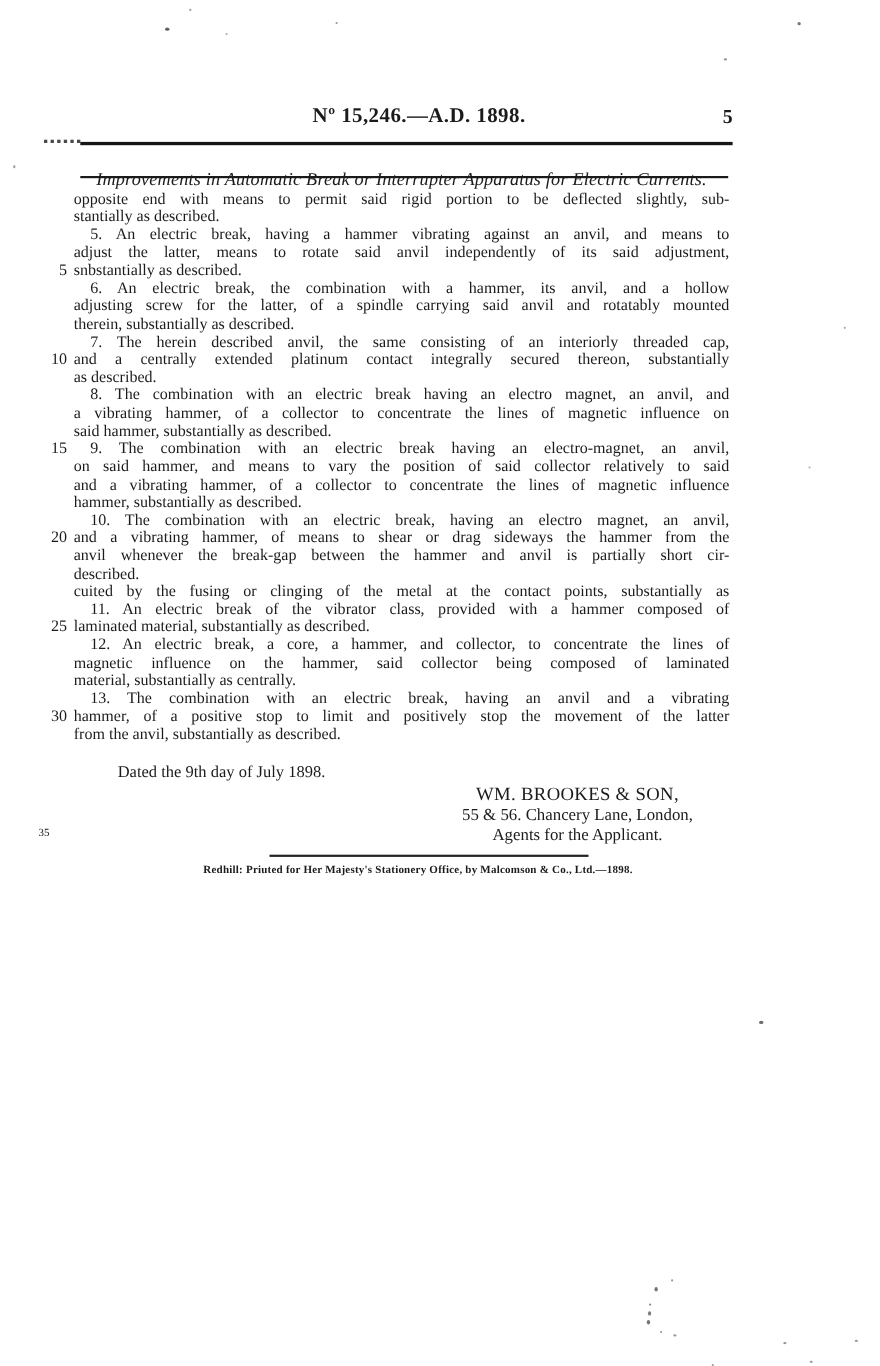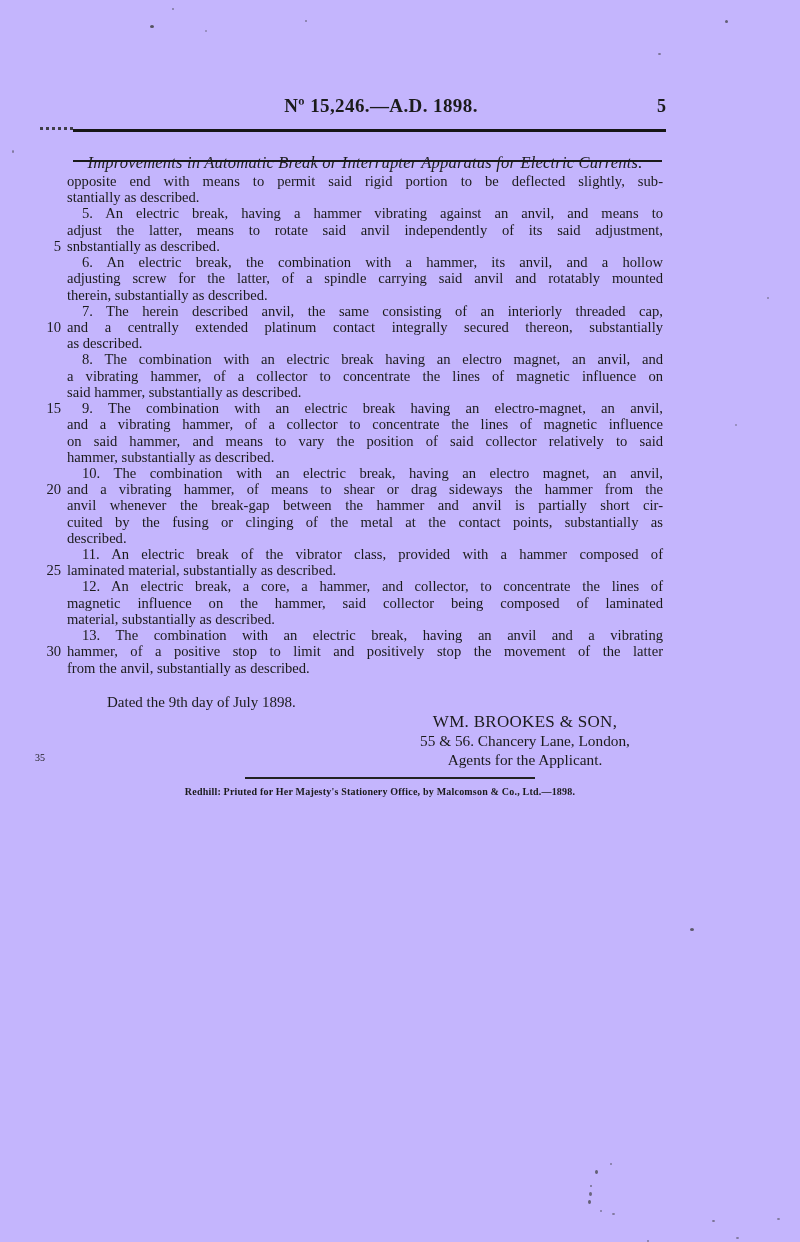--- a/index.html
+++ b/index.html
@@ -1,18 +1,18 @@
 <!DOCTYPE html>
 <html><head>
 <meta charset="utf-8">
 <style>
   html,body{margin:0;padding:0;background:#e8e8e8;}
   .page{
     position:relative;width:800px;height:1242px;margin:0 auto;
-    background:#c4b5fd;color:#1b1b1b;overflow:hidden;
+    background:#ffffff;color:#1b1b1b;overflow:hidden;
     font-family:"Liberation Serif","DejaVu Serif",serif;
   }
   
   .header-number{
     position:absolute;left:67px;top:95px;width:628px;text-align:center;
     font-size:19px;font-weight:bold;letter-spacing:.4px;
   }
   .page-number{
     position:absolute;left:638px;top:96px;width:28px;text-align:right;
     font-size:18px;font-weight:bold;
@@ -79,33 +79,33 @@
       <div class="bline indent"><span>6. An electric break, the combination with a hammer, its anvil, and a hollow</span></div>
       <div class="bline"><span>adjusting screw for the latter, of a spindle carrying said anvil and rotatably mounted</span></div>
       <div class="bline last"><span>therein, substantially as described.</span></div>
       <div class="bline indent"><span>7. The herein described anvil, the same consisting of an interiorly threaded cap,</span></div>
       <div class="bline"><span class="lineno">10</span><span>and a centrally extended platinum contact integrally secured thereon, substantially</span></div>
       <div class="bline last"><span>as described.</span></div>
       <div class="bline indent"><span>8. The combination with an electric break having an electro magnet, an anvil, and</span></div>
       <div class="bline"><span>a vibrating hammer, of a collector to concentrate the lines of magnetic influence on</span></div>
       <div class="bline last"><span>said hammer, substantially as described.</span></div>
       <div class="bline indent"><span class="lineno">15</span><span>9. The combination with an electric break having an electro-magnet, an anvil,</span></div>
+      <div class="bline"><span>on said hammer, and means to vary the position of said collector relatively to said</span></div>
       <div class="bline"><span>and a vibrating hammer, of a collector to concentrate the lines of magnetic influence</span></div>
-      <div class="bline"><span>on said hammer, and means to vary the position of said collector relatively to said</span></div>
       <div class="bline last"><span>hammer, substantially as described.</span></div>
       <div class="bline indent"><span>10. The combination with an electric break, having an electro magnet, an anvil,</span></div>
       <div class="bline"><span class="lineno">20</span><span>and a vibrating hammer, of means to shear or drag sideways the hammer from the</span></div>
       <div class="bline"><span>anvil whenever the break-gap between the hammer and anvil is partially short cir-</span></div>
+      <div class="bline last"><span>described.</span></div>
       <div class="bline"><span>cuited by the fusing or clinging of the metal at the contact points, substantially as</span></div>
-      <div class="bline last"><span>described.</span></div>
       <div class="bline indent"><span>11. An electric break of the vibrator class, provided with a hammer composed of</span></div>
       <div class="bline last"><span class="lineno">25</span><span>laminated material, substantially as described.</span></div>
       <div class="bline indent"><span>12. An electric break, a core, a hammer, and collector, to concentrate the lines of</span></div>
       <div class="bline"><span>magnetic influence on the hammer, said collector being composed of laminated</span></div>
-      <div class="bline last"><span>material, substantially as described.</span></div>
+      <div class="bline last"><span>material, substantially as centrally.</span></div>
       <div class="bline indent"><span>13. The combination with an electric break, having an anvil and a vibrating</span></div>
       <div class="bline"><span class="lineno">30</span><span>hammer, of a positive stop to limit and positively stop the movement of the latter</span></div>
       <div class="bline last"><span>from the anvil, substantially as described.</span></div>
     </div>
 
   <div class="dated">Dated the 9th day of July 1898.</div>
 
   <div class="margin-35">35</div>
 
   <div class="signature">

